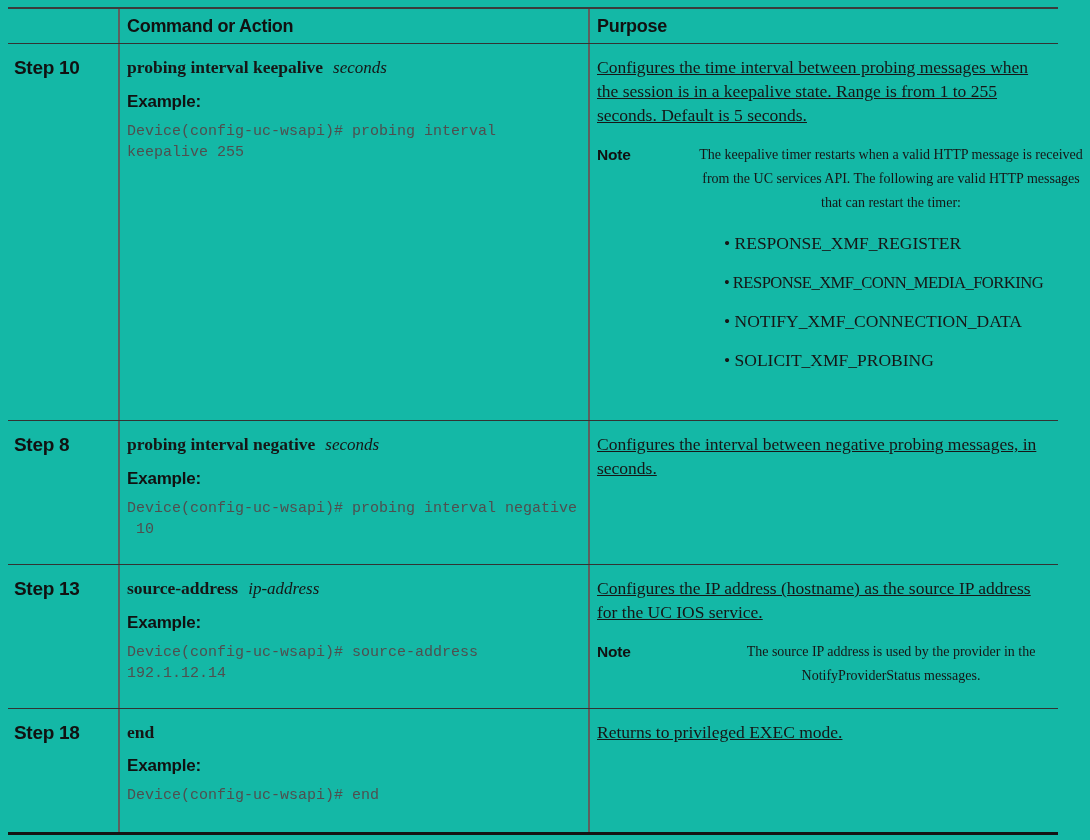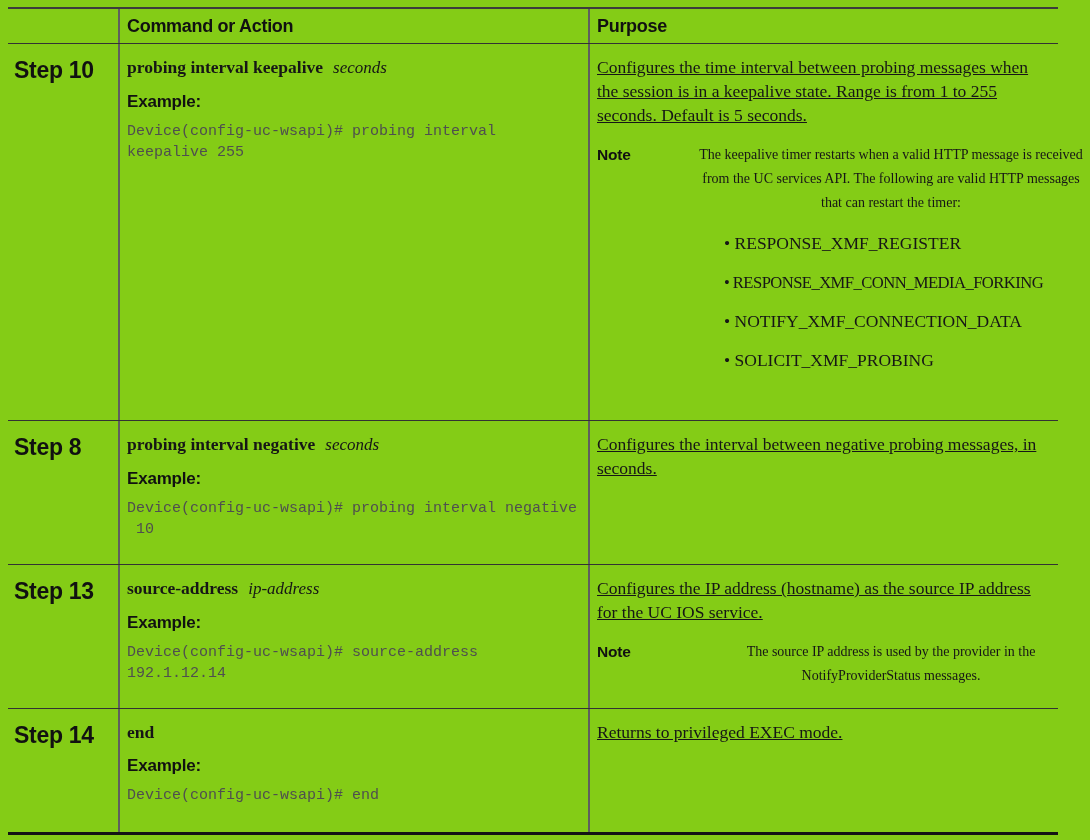--- a/index.html
+++ b/index.html
@@ -1,21 +1,21 @@
 <!DOCTYPE html>
 <html><head>
 <meta charset="utf-8">
 <style>
   * { margin:0; padding:0; box-sizing:border-box; }
   html,body { background:#ffffff; }
   body {
     width:1090px; height:840px; overflow:hidden;
     font-family:"Liberation Serif", serif; color:#161616;
   }
-  .page { position:relative; width:1090px; height:840px; background:#84cc16; }
+  .page { position:relative; width:1090px; height:840px; background:#14b8a6; }
 
   .doc-table {
     position:absolute; left:8px; top:7px; width:1050px;
     border-top:2px solid #3c3c3c;
     border-bottom:3px solid #141414;
   }
   .t-row {
     display:grid; grid-template-columns:110px 470px 470px;
     border-bottom:1px solid #333333;
   }
@@ -33,21 +33,21 @@
   .hdr .cell {
     display:flex; align-items:center; padding-left:7px;
     font-family:"Liberation Sans", sans-serif; font-weight:bold;
     font-size:18px; letter-spacing:-0.3px; color:#111;
   }
 
   
   .step-label {
     padding:13px 4px 0 6px;
     font-family:"Liberation Sans", sans-serif; font-weight:bold;
-    font-size:23px; letter-spacing:-0.3px; color:#111; white-space:nowrap;
+    font-size:19px; letter-spacing:-0.3px; color:#111; white-space:nowrap;
   }
 
   
   .c-cmd { padding:0 6px 0 7px; }
   .cmd-line { margin-top:11px; font-size:17.5px; font-weight:bold; line-height:24px; }
   .cmd-arg  { font-weight:normal; font-style:italic; font-size:17px; margin-left:10px; }
   .example-label {
     margin-top:12px;
     font-family:"Liberation Sans", sans-serif; font-weight:bold;
     font-size:17px; letter-spacing:-0.2px; color:#111; line-height:20px;
@@ -143,21 +143,21 @@
         <div class="purpose-para">Configures the IP address (hostname) as the source IP address for the UC IOS service.</div>
         <div class="note-row">
           <div class="note-label">Note</div>
           <div class="note-body">The source IP address is used by the provider in the NotifyProviderStatus messages.</div>
         </div>
       </div>
     </div>
 
     <div class="t-row r-step13">
       <div class="cell c-step">
-        <div class="step-label">Step 14</div>
+        <div class="step-label">Step 18</div>
       </div>
       <div class="cell c-cmd">
         <div class="cmd-line"><span>end</span></div>
         <div class="example-label">Example:</div>
         <div class="code-block">Device(config-uc-wsapi)# end</div>
       </div>
       <div class="cell c-purpose">
         <div class="purpose-para">Returns to privileged EXEC mode.</div>
       </div>
     </div>

